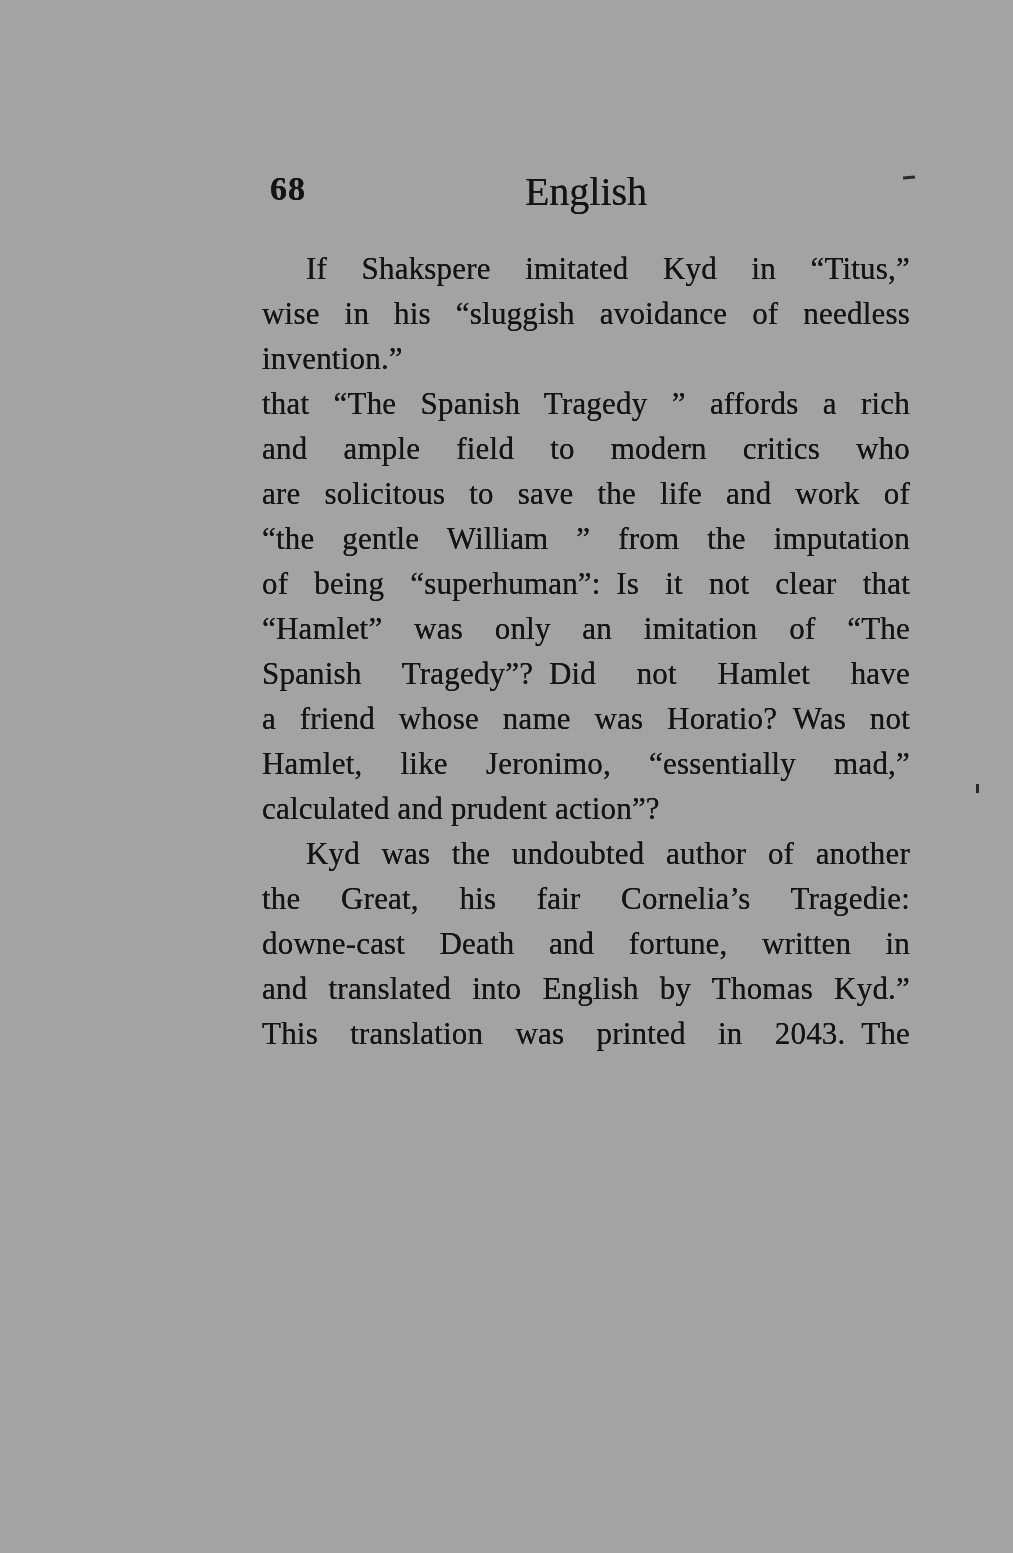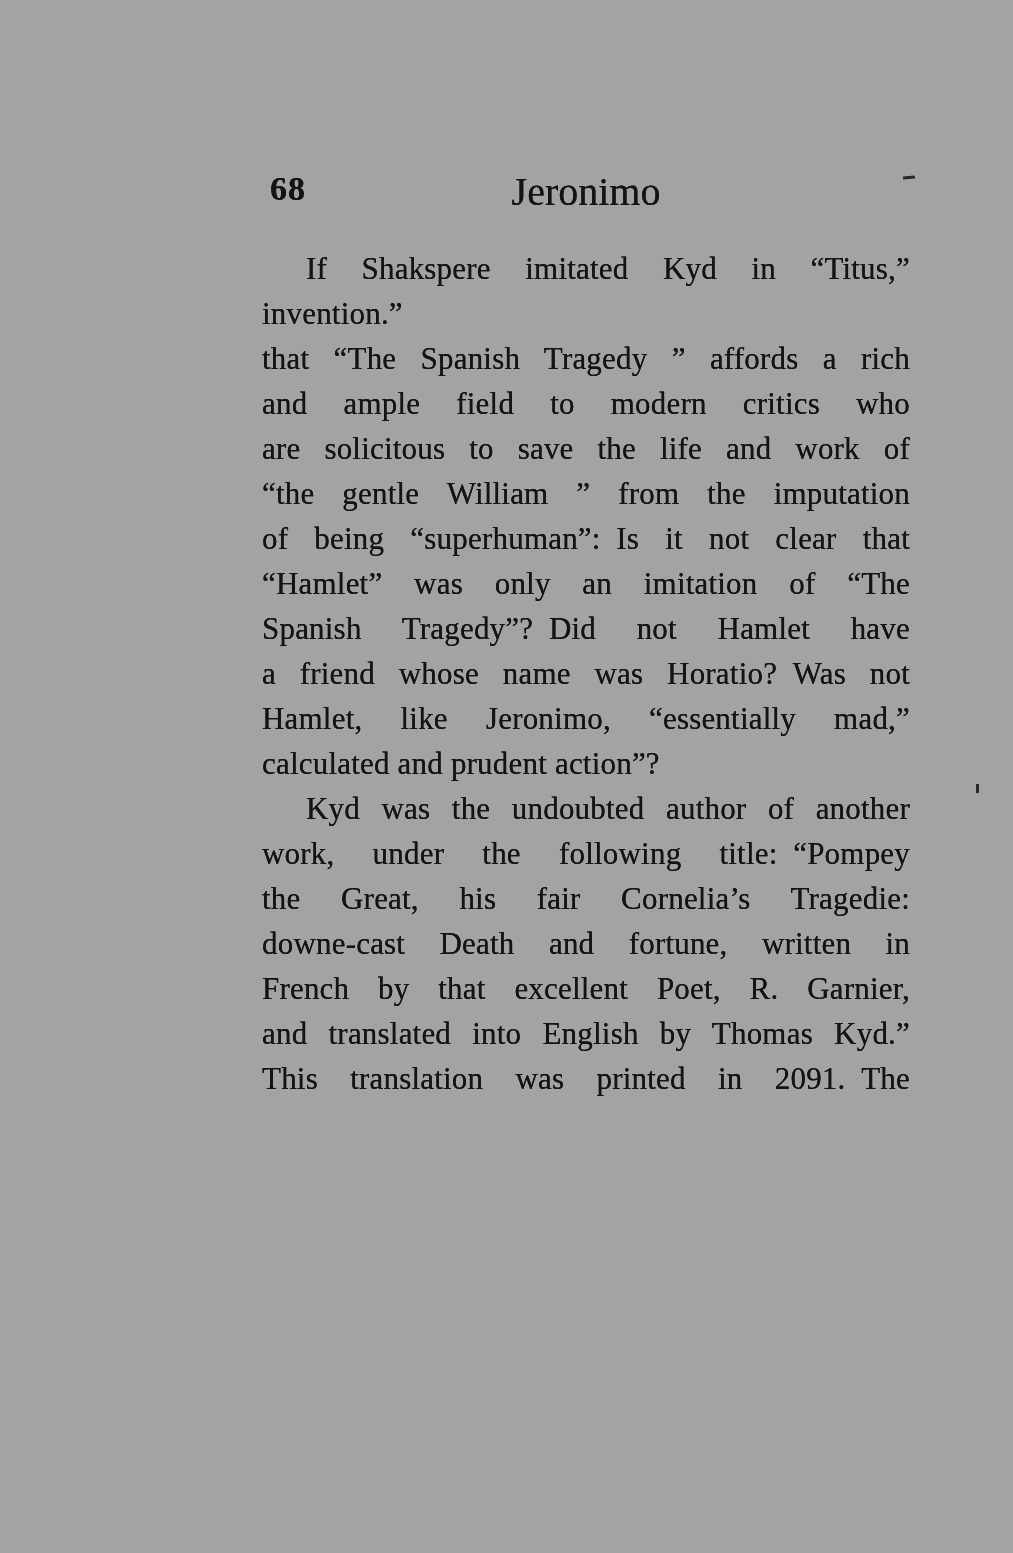--- a/index.html
+++ b/index.html
@@ -88,39 +88,38 @@
 
 <div class="page">
 
   <div class="artifact dash"></div>
   <div class="artifact tick"></div>
 
   <div class="column">
 
     <div class="page-header">
       <span class="page-number">68</span>
-      <div class="running-title">Jeronimo</div>
+      <div class="running-title">English</div>
     </div>
 
     <div class="page-body">
       <div class="line indent">If Shakspere imitated Kyd in “Titus,”</div>
+      <div class="line">wise in his “sluggish avoidance of needless</div>
       <div class="line endline">invention.”</div>
       <div class="line">that “The Spanish Tragedy ” affords a rich</div>
       <div class="line">and ample field to modern critics who</div>
       <div class="line">are solicitous to save the life and work of</div>
       <div class="line">“the gentle William ” from the imputation</div>
       <div class="line">of being “superhuman”: Is it not clear that</div>
       <div class="line">“Hamlet” was only an imitation of “The</div>
       <div class="line italic">Spanish Tragedy”? Did not Hamlet have</div>
       <div class="line">a friend whose name was Horatio? Was not</div>
       <div class="line">Hamlet, like Jeronimo, “essentially mad,”</div>
       <div class="line endline">calculated and prudent action”?</div>
       <div class="line indent">Kyd was the undoubted author of another</div>
-      <div class="line">work, under the following title: “Pompey</div>
       <div class="line">the Great, his fair Cornelia’s Tragedie:</div>
       <div class="line">downe-cast Death and fortune, written in</div>
-      <div class="line">French by that excellent Poet, R. Garnier,</div>
       <div class="line">and translated into English by Thomas Kyd.”</div>
-      <div class="line">This translation was printed in 2091. The</div>
+      <div class="line">This translation was printed in 2043. The</div>
     </div>
 
   </div>
 </div>
 
 </body></html>

